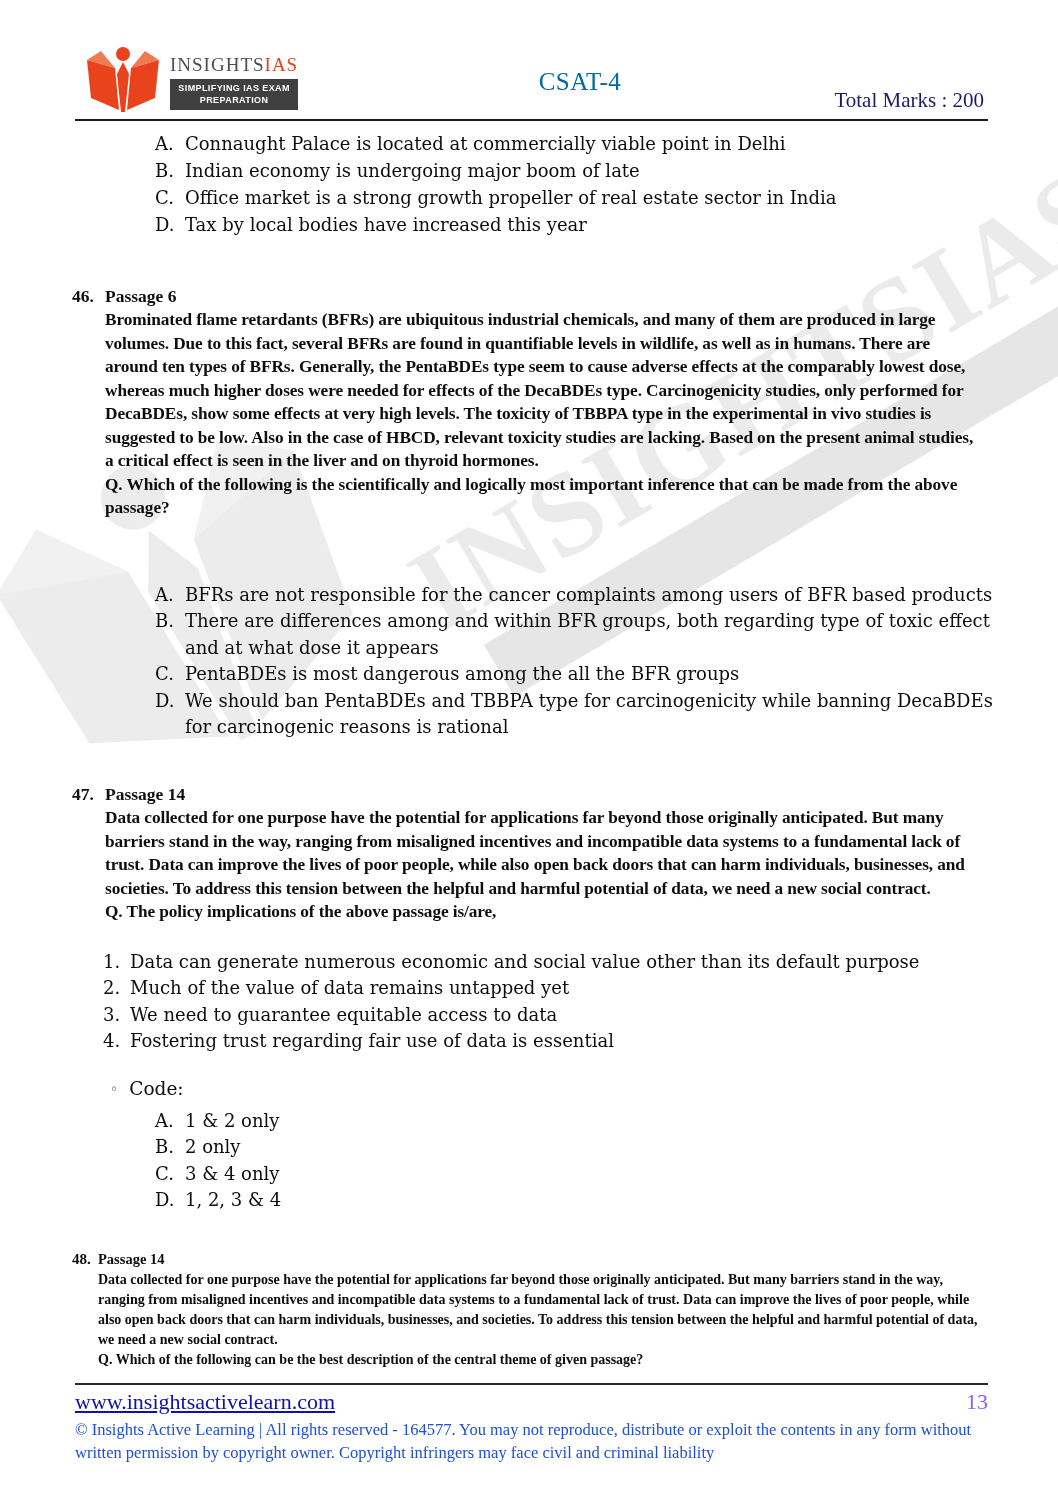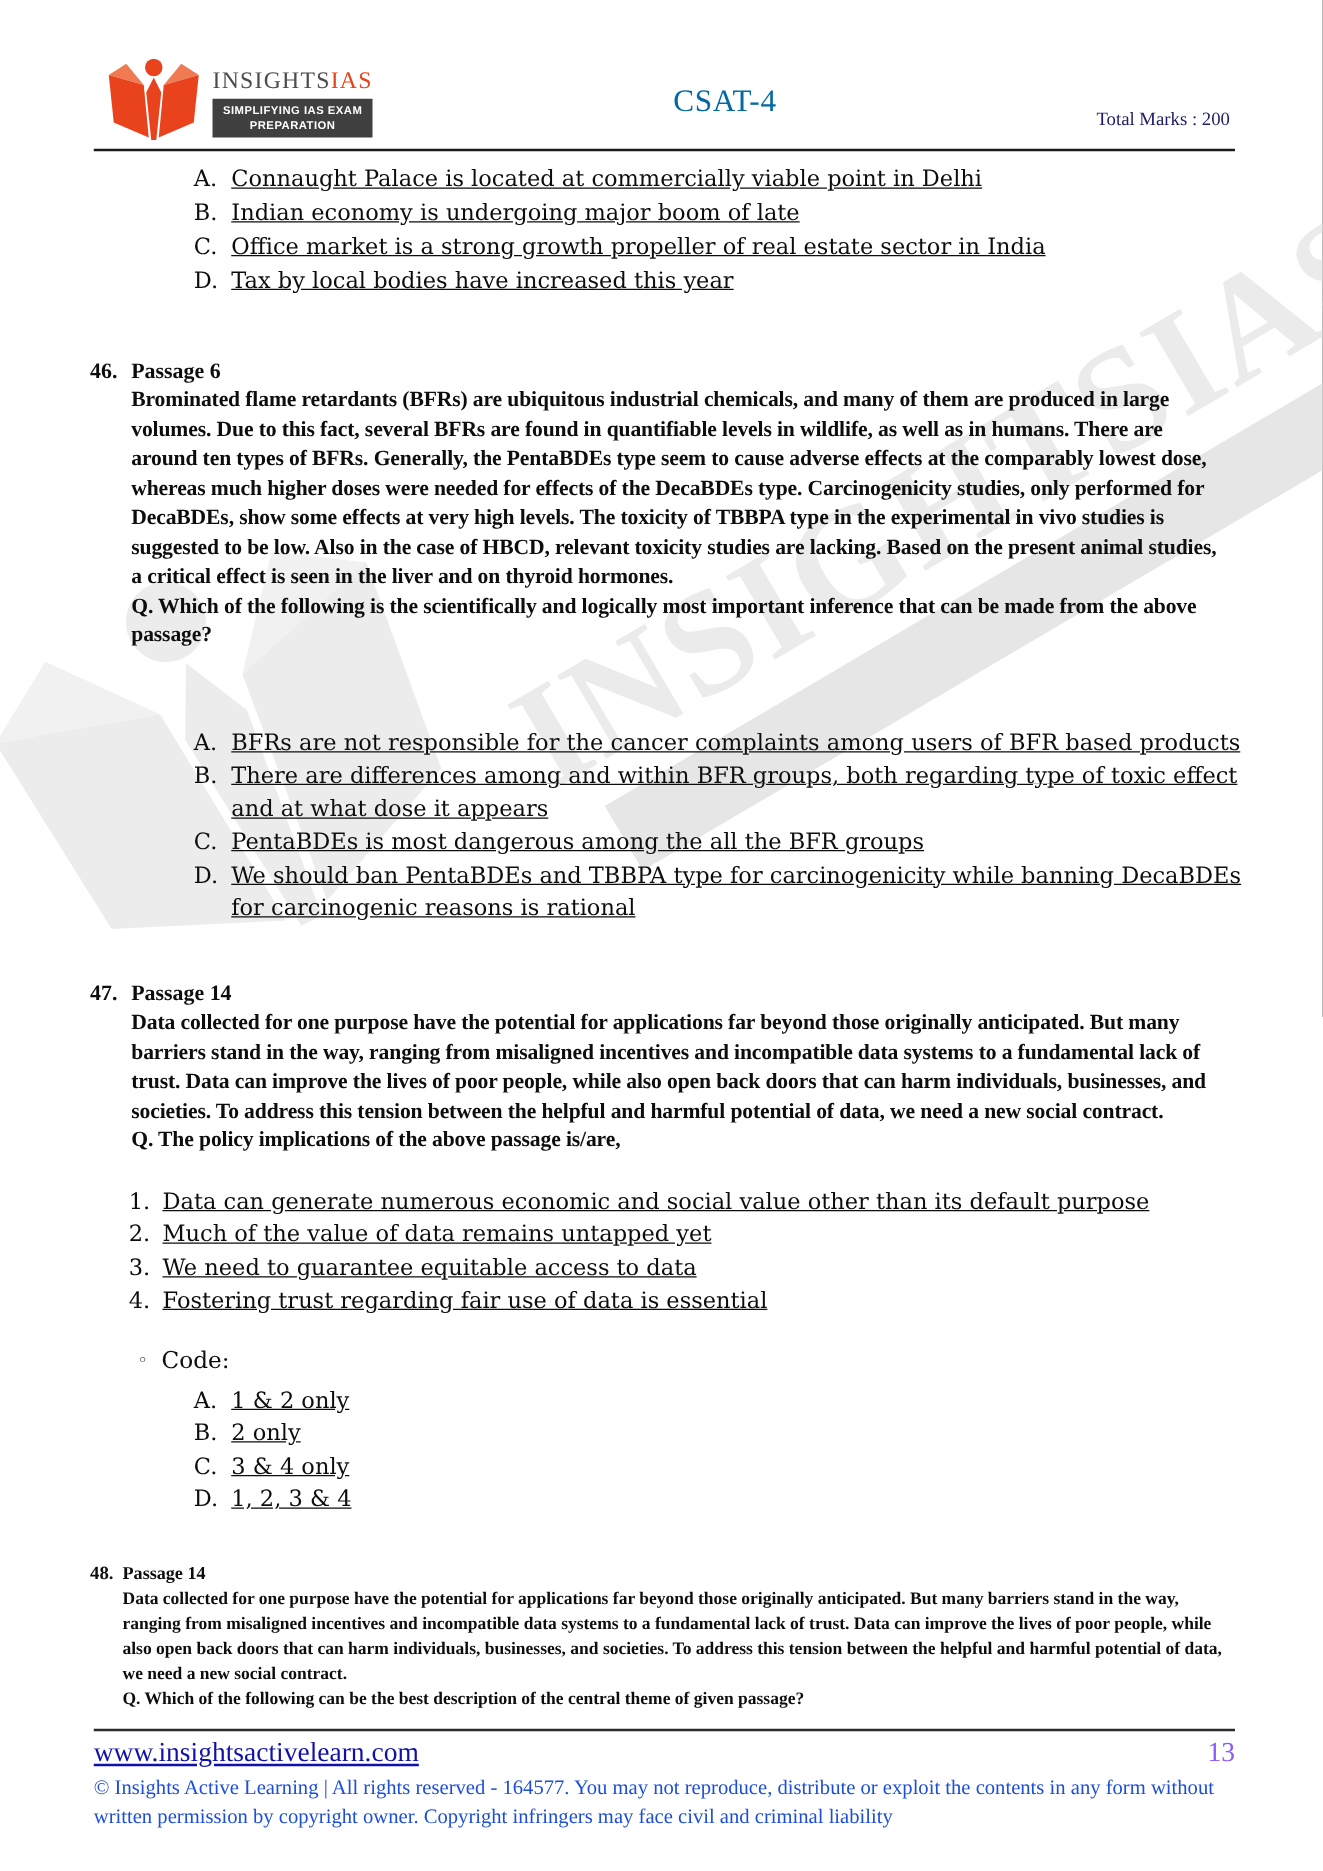--- a/index.html
+++ b/index.html
@@ -19,29 +19,29 @@
   
   .logo{position:absolute;left:85px;top:46px;display:flex;gap:9px;align-items:center;}
   .logo-col{display:flex;flex-direction:column;}
   .logo-name{font-family:"Liberation Serif",serif;font-size:19px;letter-spacing:1px;color:#4d4d4f;}
   .logo-name .accent{color:#e8431c;}
   .logo-tagline{margin-top:3px;background:#404040;color:#ffffff;font-family:"Liberation Sans",sans-serif;
                 font-size:9px;font-weight:bold;text-align:center;padding:4px 6px;line-height:1.3;letter-spacing:.4px;}
   .header-center{position:absolute;left:380px;top:68px;width:400px;text-align:center;color:#0369a1;}
   .header-title{font-size:25px;letter-spacing:.5px;}
   .header-sub{font-size:17px;margin-top:3px;white-space:nowrap;}
-  .header-marks{position:absolute;right:74px;top:88px;font-size:15px;color:#1c1c66;}
+  .header-marks{position:absolute;right:74px;top:88px;font-size:21px;color:#1c1c66;}
   .header-line{position:absolute;left:75px;right:70px;top:119px;border-top:2px solid #1b1b1b;}
 
   
   .optlist{position:absolute;font-family:"DejaVu Serif","Liberation Serif",serif;
            font-size:18px;line-height:27px;}
   .optrow{display:flex;align-items:flex-start;}
   .optletter{flex:none;width:30px;}
-  .opttext{flex:1;text-decoration:underline;}
+  .opttext{flex:1;}
 
   #prev-options{left:155px;top:130px;width:840px;}
   #q46-options{left:155px;top:582px;width:842px;line-height:26.4px;}
   #q47-statements{left:103px;top:949px;width:870px;line-height:26.4px;}
   #q47-statements .optletter{width:27px;}
 
   
   .qblock{position:absolute;left:72px;width:906px;font-weight:bold;}
   .qhead{display:flex;font-size:17.5px;line-height:24px;}
   .qnum{flex:none;width:33px;}

